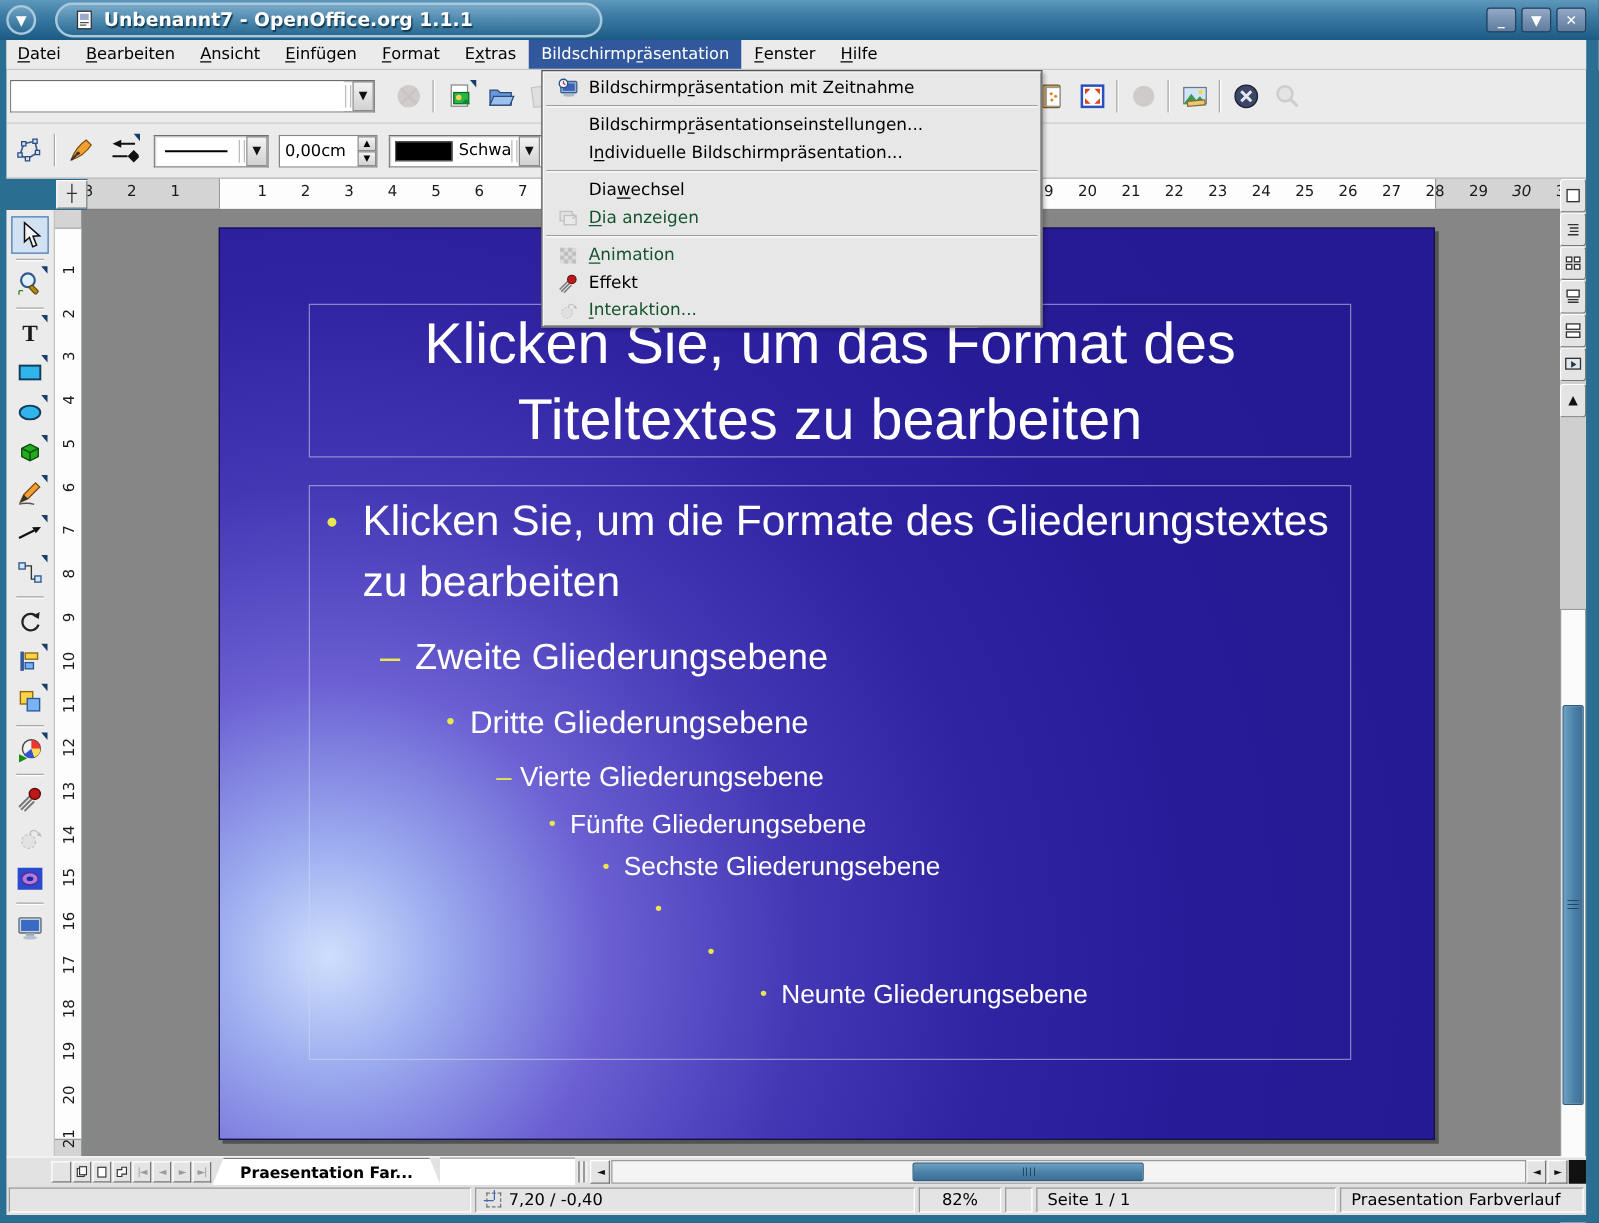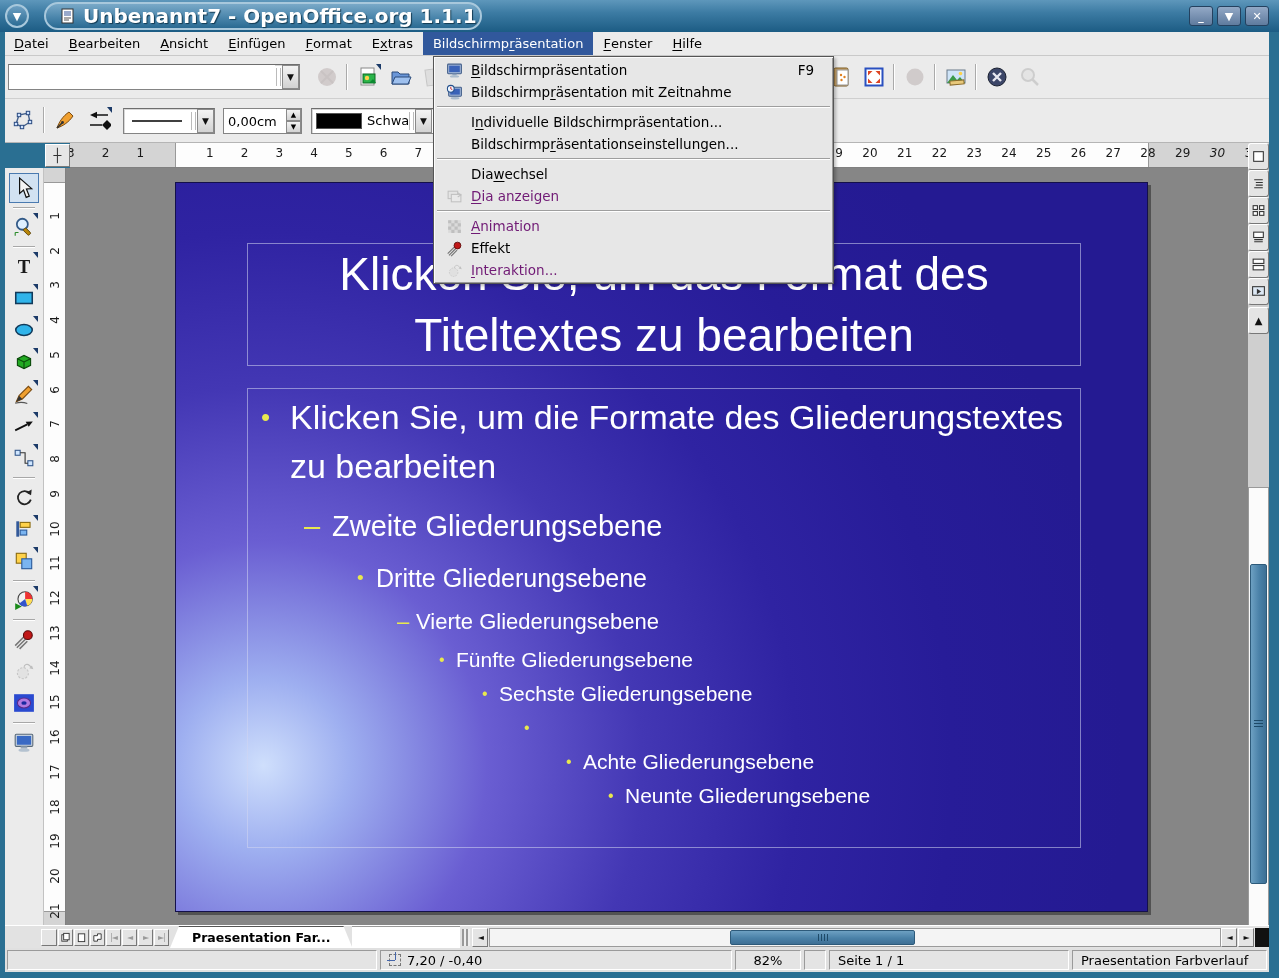--- a/index.html
+++ b/index.html
@@ -5,21 +5,21 @@
   * { box-sizing: border-box; margin:0; padding:0; }
   html,body { width:1279px; height:978px; overflow:hidden; background:#2a6f92; font-family:"DejaVu Sans",sans-serif; }
   #win { position:relative; width:1279px; height:978px; background:#2a6f92; }
 
   
   #titlebar { position:absolute; left:0; top:0; width:1279px; height:32px;
     background:linear-gradient(180deg,#5e97bb 0%,#3c7ba3 40%,#1c5c84 100%); }
   #title-capsule { position:absolute; left:44px; top:2px; width:438px; height:28px; border-radius:14px;
     background:linear-gradient(180deg,#79a9c8 0%,#4b86ac 55%,#2a6a92 100%);
     border:2px solid #a8c8dc; display:flex; align-items:center; padding-left:14px; gap:7px; }
-  #title-text { color:#fff; font-weight:bold; font-size:20px; text-shadow:1px 1px 1px #123a52; white-space:nowrap; }
+  #title-text { color:#fff; font-weight:bold; font-size:15px; text-shadow:1px 1px 1px #123a52; white-space:nowrap; }
   #win-menu-btn { position:absolute; left:5px; top:4px; width:24px; height:24px; border-radius:50%;
     background:linear-gradient(180deg,#6d9fc2,#2c6c94); border:2px solid #a8c8dc; color:#fff; font-size:11px;
     display:flex; align-items:center; justify-content:center; }
   .tb-btn { width:24px; height:20px; border-radius:3px; background:linear-gradient(180deg,#93a9c6,#5f7b9e);
     border:1px solid #24415f; color:#fff; font-size:11px; font-weight:bold; display:flex; align-items:center; justify-content:center; }
   #win-controls { position:absolute; right:10px; top:6px; display:flex; gap:4px; }
 
   
   #menubar { position:absolute; left:0; top:32px; width:1279px; height:24px; background:#ebebeb;
     border-bottom:1px solid #c9c9c9; display:flex; align-items:stretch; padding-left:4px; font-size:13px; }
@@ -144,21 +144,21 @@
     display:flex; align-items:center; padding:0 8px; white-space:nowrap; overflow:hidden; }
   #pos-icon { width:12px; height:12px; border:1px dashed #777; margin-right:6px; position:relative; flex:none; }
   #pos-icon::before { content:""; position:absolute; left:5px; top:-3px; width:1px; height:8px; background:#46a; }
   #pos-icon::after { content:""; position:absolute; top:5px; left:-3px; height:1px; width:8px; background:#46a; }
 
   
   #popup { position:absolute; left:433px; top:56px; width:401px; z-index:100; background:#e7e7e7;
     border:1px solid #555; box-shadow:inset 1px 1px 0 #fbfbfb, inset -1px -1px 0 #9a9a9a, 2px 2px 3px rgba(0,0,0,.25);
     padding:2px 1px; font-size:13.5px; }
   .pm-item { height:22px; display:flex; align-items:center; color:#000; }
-  .pm-item.dis { color:#701a75; }
+  .pm-item.dis { color:#14532d; }
   .pm-item.dis .pm-icon { opacity:.4; filter:grayscale(1); }
   .pm-icon { width:22px; margin:0 6px 0 8px; display:flex; justify-content:center; flex:none; }
   .pm-icon svg { width:17px; height:17px; }
   .pm-label { flex:1; white-space:nowrap; }
   .pm-short { padding-right:18px; }
   .pm-sep { height:2px; margin:3px 2px; border-top:1px solid #9e9e9e; border-bottom:1px solid #fff; }
 
   
   .wborder { position:absolute; background:#2a6f92; }
   u { text-underline-offset:2px; }
@@ -554,21 +554,20 @@
           </div>
           <div class="ol-row ol-l6">
             <span class="ol-bullet">•</span>
             <span class="ol-text">Sechste Gliederungsebene</span>
           </div>
           <div class="ol-row ol-l7">
             <span class="ol-bullet">•</span>
           </div>
           <div class="ol-row ol-l8">
             <span class="ol-bullet">•</span>
-            <span class="ol-text">Achte Gliederungsebene</span>
           </div>
           <div class="ol-row ol-l9">
             <span class="ol-bullet">•</span>
             <span class="ol-text">Neunte Gliederungsebene</span>
           </div>
         </div>
     </div>
   </div>
 
   <div id="vscol">
@@ -687,51 +686,39 @@
   </div>
 
   <div class="wborder" style="left:0; top:32px; width:5px; height:940px;"></div>
   <div class="wborder" style="left:1269px; top:32px; width:10px; height:940px;"></div>
   <div class="wborder" style="left:0; top:972px; width:1279px; height:6px;"></div>
 
   <div id="popup">
       <div class="pm-item">
         <span class="pm-icon">
           <svg viewBox="0 0 16 16">
-            <rect x="1.5" y="2" width="13" height="9" rx=".8" fill="#9cb2d4" stroke="#46618c"></rect>
-            <rect x="3" y="3.5" width="10" height="6" fill="#3a62b8"></rect>
-            <rect x="6" y="11" width="4" height="1.6" fill="#8ba0bc"></rect>
-            <ellipse cx="8" cy="13.6" rx="4.4" ry="1.1" fill="#a9bacc"></ellipse>
-          </svg>
-        </span>
-        <span class="pm-label"><u>B</u>ildschirmpräsentation</span>
-        <span class="pm-short">F9</span>
-      </div>
-      <div class="pm-item">
-        <span class="pm-icon">
-          <svg viewBox="0 0 16 16">
             <rect x="2.5" y="3" width="12" height="8.5" rx=".8" fill="#9cb2d4" stroke="#46618c"></rect>
             <rect x="4" y="4.5" width="9" height="5.5" fill="#3a62b8"></rect>
             <ellipse cx="8.5" cy="13.4" rx="4.2" ry="1.1" fill="#a9bacc"></ellipse>
             <circle cx="4.5" cy="4.5" r="3.2" fill="#eef6ff" stroke="#24508c"></circle>
             <path d="M4.5 2.6 V4.5 L6 5.4" stroke="#c22" fill="none" stroke-width=".9"></path>
           </svg>
         </span>
         <span class="pm-label">Bildschirmp<u>r</u>äsentation mit Zeitnahme</span>
         <span class="pm-short"></span>
       </div>
       <div class="pm-sep"></div>
       <div class="pm-item">
         <span class="pm-icon"></span>
-        <span class="pm-label">I<u>n</u>dividuelle Bildschirmpräsentation...</span>
+        <span class="pm-label">Bildschirmp<u>r</u>äsentationseinstellungen...</span>
         <span class="pm-short"></span>
       </div>
       <div class="pm-item">
         <span class="pm-icon"></span>
-        <span class="pm-label">Bildschirmp<u>r</u>äsentationseinstellungen...</span>
+        <span class="pm-label">I<u>n</u>dividuelle Bildschirmpräsentation...</span>
         <span class="pm-short"></span>
       </div>
       <div class="pm-sep"></div>
       <div class="pm-item">
         <span class="pm-icon"></span>
         <span class="pm-label">Dia<u>w</u>echsel</span>
         <span class="pm-short"></span>
       </div>
       <div class="pm-item dis">
         <span class="pm-icon">

